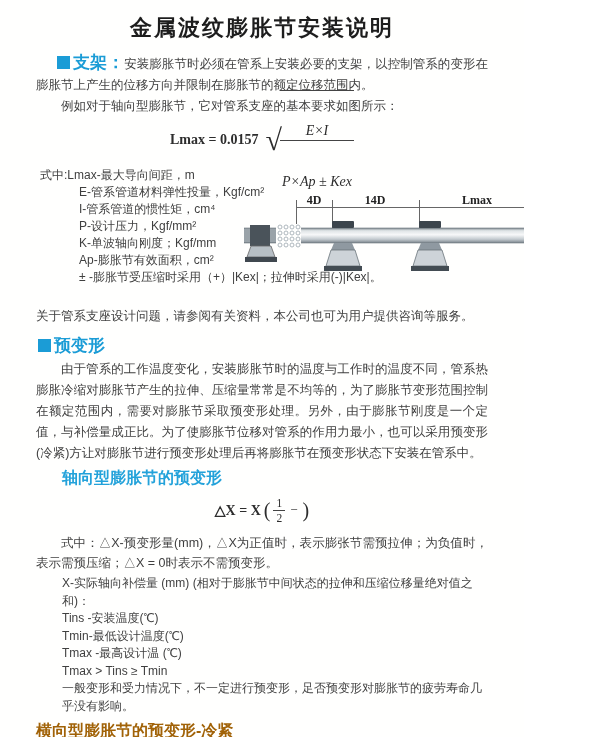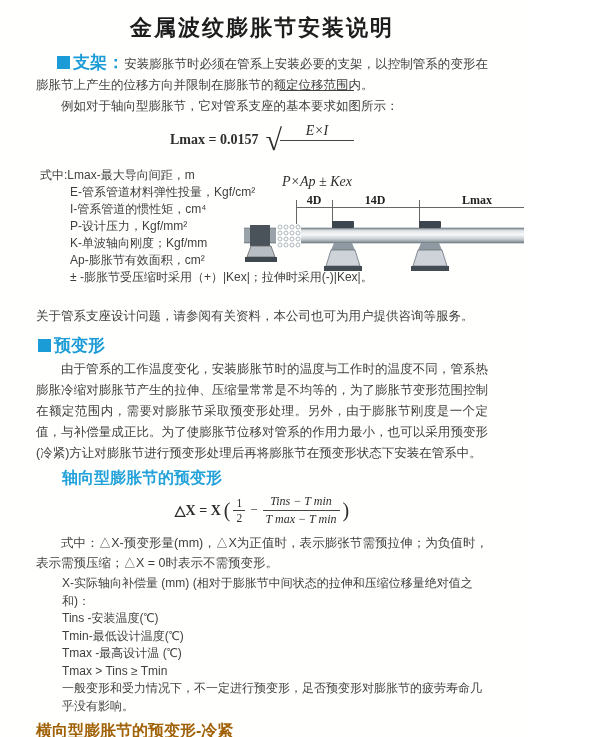--- a/index.html
+++ b/index.html
@@ -38,21 +38,21 @@
   .rad-sign{font-size:30px;font-weight:400;line-height:26px;margin-left:7px;margin-right:-2px;}
   .radicand{display:inline-block;border-top:1.4px solid #444;vertical-align:middle;}
   .radicand .rnum,.radicand .rden{
     display:block;text-align:center;font-style:italic;font-size:14px;padding:0 2px;margin-top:32px;
   }
   .radicand .rnum{border-bottom:1.1px solid #444;padding-bottom:1px;}
   .radicand .rden{padding-top:1px;}
   
   .defs{margin:8px 36px 0 40px;font-size:12px;line-height:17px;}
   .defs .def-line{white-space:nowrap;}
-  .defs .def-line:nth-child(n+2):nth-child(-n+7){margin-left:30px;}
+  .defs .def-line:nth-child(n+2):nth-child(-n+7){margin-left:39px;}
   .defs .def-line:nth-child(8){margin-left:12px;white-space:normal;}
   .note{margin-top:20px;line-height:20px;}
   
   .diagram{position:absolute;left:244px;top:193px;width:352px;height:92px;}
   .dim-label{font-family:"Liberation Serif",serif;font-size:12px;font-weight:bold;fill:#222;}
   
   .sec-head{margin:8px 0 0 38px;color:#1b9cd6;font-size:17px;font-weight:bold;}
   .sub-head{margin:4px 0 0 62px;color:#23a2da;font-size:16px;font-weight:bold;}
   .sub-head2{margin:6px 0 0 36px;color:#a16207;font-size:16px;font-weight:bold;}
   .predeform-para{margin-top:2px;}
@@ -116,24 +116,20 @@
   <div class="sub-head">轴向型膨胀节的预变形</div>
 
   <div class="formula2">
     <span class="f2-lhs">△X = X</span>
     <span class="paren">(</span>
     <span class="vfrac">
       <span class="num">1</span>
       <span class="den">2</span>
     </span>
     <span class="minus">−</span>
-    <span class="vfrac ital">
-      <span class="num">Tins − T min</span>
-      <span class="den">T max − T min</span>
-    </span>
     <span class="paren">)</span>
   </div>
 
   <p class="para indent explain">式中：△X-预变形量(mm)，△X为正值时，表示膨张节需预拉伸；为负值时，表示需预压缩；△X = 0时表示不需预变形。</p>
 
   <div class="mono-lines">
     <div class="def-line">X-实际轴向补偿量 (mm) (相对于膨胀节中间状态的拉伸和压缩位移量绝对值之和)：</div>
     <div class="def-line">Tins -安装温度(℃)</div>
     <div class="def-line">Tmin-最低设计温度(℃)</div>
     <div class="def-line">Tmax -最高设计温 (℃)</div>

